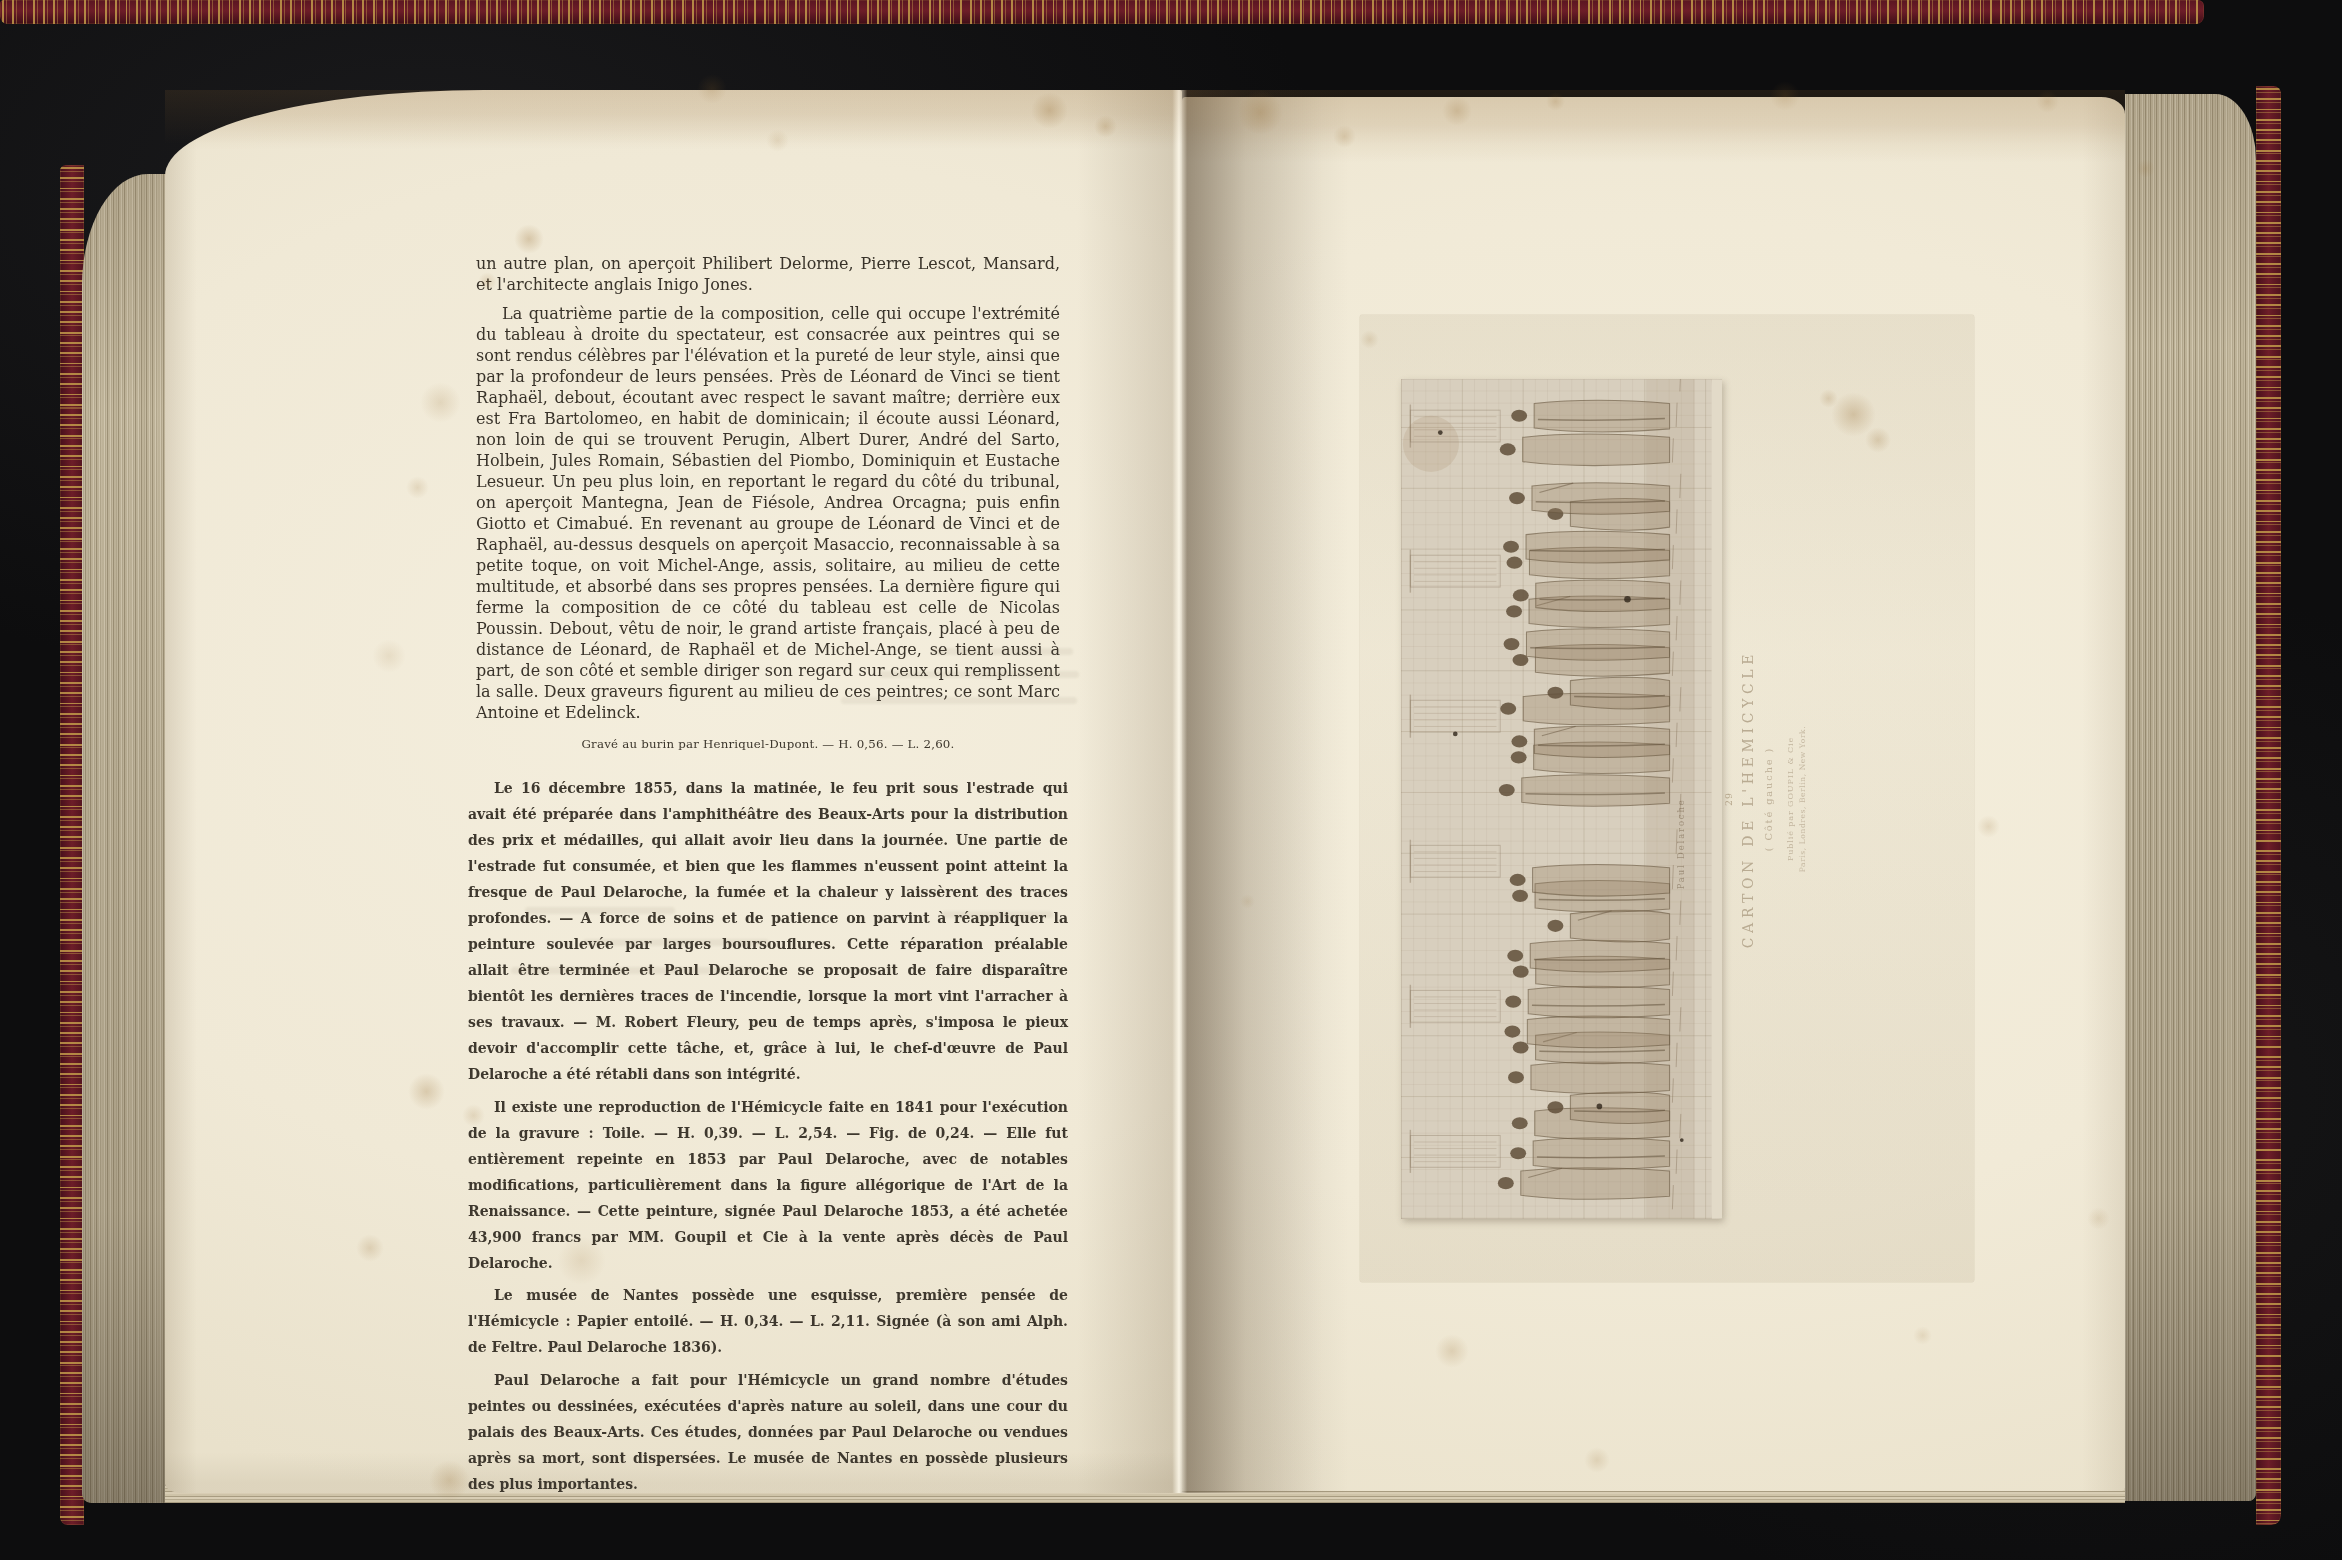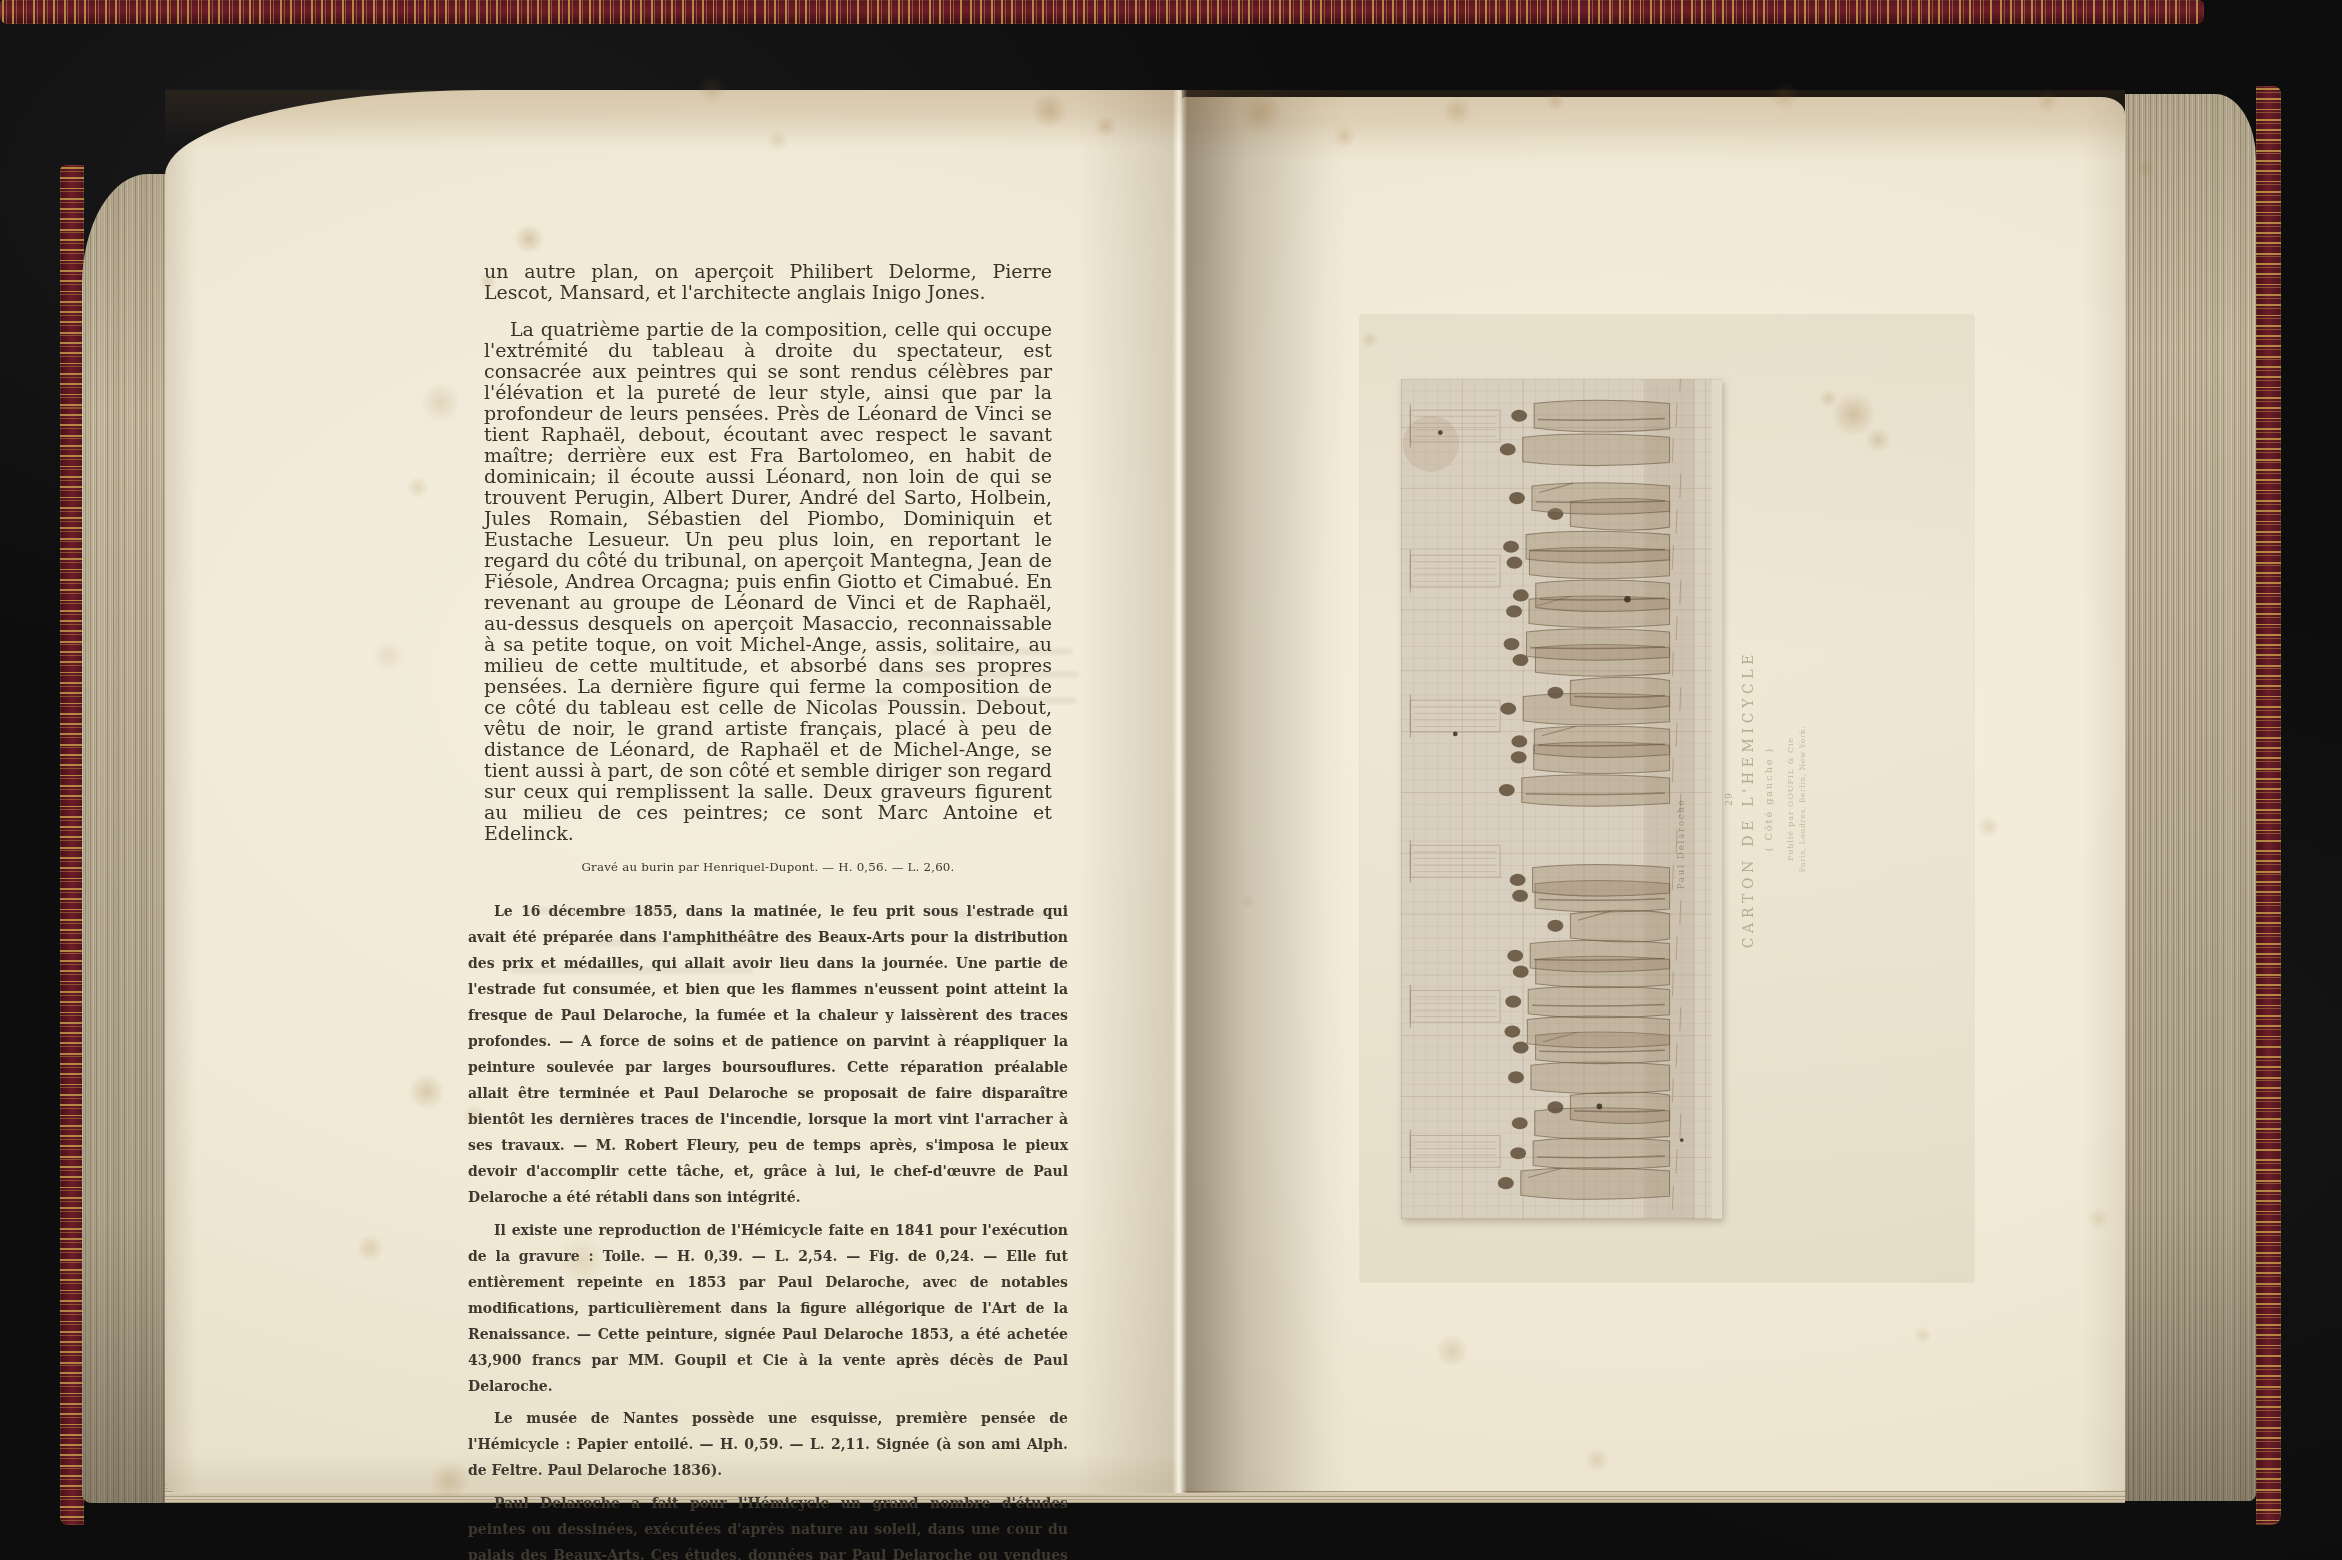--- a/index.html
+++ b/index.html
@@ -46,21 +46,21 @@
       linear-gradient(180deg, rgba(146,106,56,.13) 0 28px, rgba(146,106,56,0) 66px),
       radial-gradient(1218px 843px at 48% 45%, #f4eedc 0%, #f1ead7 60%, #ebe3cd 100%);}
   .gutter-shadow{position:absolute;left:1077px;top:90px;width:272px;height:1403px;pointer-events:none;background:
     linear-gradient(90deg, rgba(110,90,62,0) 0%, rgba(110,90,62,.20) 35%,
       rgba(252,247,233,.85) 37.5%, rgba(70,55,38,.40) 40.5%,
       rgba(70,55,38,.14) 62%, rgba(70,55,38,0) 100%);}
   .top-stain{position:absolute;left:165px;top:90px;width:1960px;height:54px;pointer-events:none;background:
     linear-gradient(180deg, rgba(150,108,55,.15), rgba(150,108,55,0));}
   
   .textblock{position:absolute;left:468px;top:245px;width:600px;color:#39332a;}
-  .bp{margin:16px;font-size:19px;line-height:21px;text-align:justify;}
+  .bp{margin:8px;font-size:16px;line-height:21px;text-align:justify;}
   .bp.indent{text-indent:26px;}
   .engr-caption{margin:14px 0 24px;font-size:11.8px;text-align:center;letter-spacing:0.2px;color:#3d372d;}
   .note{margin:0 0 6.6px;font-size:14px;line-height:26px;text-align:justify;text-indent:26px;color:#3e382e;font-weight:bold;}
   .ghost{position:absolute;height:6.6px;border-radius:3.7px;background:rgba(125,115,92,.09);filter:blur(1.1px);}
   
   .plate-leaf{position:absolute;left:1360px;top:315px;width:614px;height:967px;border-radius:1.9px;background:
     linear-gradient(180deg, rgba(172,158,128,.15), rgba(172,158,128,.07) 35%, rgba(172,158,128,.17));
     box-shadow:0 0 0 0.5px rgba(150,135,105,.18);}
   .print{position:absolute;left:1401px;top:379px;width:321px;height:840px;background:#d8cfbe;
     box-shadow:1.9px 2.8px 6.6px rgba(90,75,55,.30), inset 2.8px 0 6.6px rgba(100,80,55,.22),
@@ -91,21 +91,21 @@
   <div class="page page-right"></div>
   <div class="gutter-shadow"></div>
   <div class="top-stain"></div>
 
   <div class="textblock">
     <p class="bp">un autre plan, on aperçoit Philibert Delorme, Pierre Lescot, Mansard, et l'architecte anglais Inigo Jones.</p>
     <p class="bp indent">La quatrième partie de la composition, celle qui occupe l'extrémité du tableau à droite du spectateur, est consacrée aux peintres qui se sont rendus célèbres par l'élévation et la pureté de leur style, ainsi que par la profondeur de leurs pensées. Près de Léonard de Vinci se tient Raphaël, debout, écoutant avec respect le savant maître; derrière eux est Fra Bartolomeo, en habit de dominicain; il écoute aussi Léonard, non loin de qui se trouvent Perugin, Albert Durer, André del Sarto, Holbein, Jules Romain, Sébastien del Piombo, Dominiquin et Eustache Lesueur. Un peu plus loin, en reportant le regard du côté du tribunal, on aperçoit Mantegna, Jean de Fiésole, Andrea Orcagna; puis enfin Giotto et Cimabué. En revenant au groupe de Léonard de Vinci et de Raphaël, au-dessus desquels on aperçoit Masaccio, reconnaissable à sa petite toque, on voit Michel-Ange, assis, solitaire, au milieu de cette multitude, et absorbé dans ses propres pensées. La dernière figure qui ferme la composition de ce côté du tableau est celle de Nicolas Poussin. Debout, vêtu de noir, le grand artiste français, placé à peu de distance de Léonard, de Raphaël et de Michel-Ange, se tient aussi à part, de son côté et semble diriger son regard sur ceux qui remplissent la salle. Deux graveurs figurent au milieu de ces peintres; ce sont Marc Antoine et Edelinck.</p>
     <p class="engr-caption">Gravé au burin par Henriquel-Dupont. — H. 0,56. — L. 2,60.</p>
     <p class="note">Le 16 décembre 1855, dans la matinée, le feu prit sous l'estrade qui avait été préparée dans l'amphithéâtre des Beaux-Arts pour la distribution des prix et médailles, qui allait avoir lieu dans la journée. Une partie de l'estrade fut consumée, et bien que les flammes n'eussent point atteint la fresque de Paul Delaroche, la fumée et la chaleur y laissèrent des traces profondes. — A force de soins et de patience on parvint à réappliquer la peinture soulevée par larges boursouflures. Cette réparation préalable allait être terminée et Paul Delaroche se proposait de faire disparaître bientôt les dernières traces de l'incendie, lorsque la mort vint l'arracher à ses travaux. — M. Robert Fleury, peu de temps après, s'imposa le pieux devoir d'accomplir cette tâche, et, grâce à lui, le chef-d'œuvre de Paul Delaroche a été rétabli dans son intégrité.</p>
     <p class="note">Il existe une reproduction de l'Hémicycle faite en 1841 pour l'exécution de la gravure : Toile. — H. 0,39. — L. 2,54. — Fig. de 0,24. — Elle fut entièrement repeinte en 1853 par Paul Delaroche, avec de notables modifications, particulièrement dans la figure allégorique de l'Art de la Renaissance. — Cette peinture, signée Paul Delaroche 1853, a été achetée 43,900 francs par MM. Goupil et Cie à la vente après décès de Paul Delaroche.</p>
-    <p class="note">Le musée de Nantes possède une esquisse, première pensée de l'Hémicycle : Papier entoilé. — H. 0,59. — L. 2,11. Signée (à son ami Alph. de Feltre. Paul Delaroche 1836).</p>
+    <p class="note">Le musée de Nantes possède une esquisse, première pensée de l'Hémicycle : Papier entoilé. — H. 0,34. — L. 2,11. Signée (à son ami Alph. de Feltre. Paul Delaroche 1836).</p>
     <p class="note">Paul Delaroche a fait pour l'Hémicycle un grand nombre d'études peintes ou dessinées, exécutées d'après nature au soleil, dans une cour du palais des Beaux-Arts. Ces études, données par Paul Delaroche ou vendues après sa mort, sont dispersées. Le musée de Nantes en possède plusieurs des plus importantes.</p>
   </div>
 
   <div class="plate-leaf"></div>
 
   <div class="print">
     <svg width="321" height="840" viewBox="0 0 343 897">
       <defs>
         <pattern id="grid" width="13" height="13" patternUnits="userSpaceOnUse">
           <path d="M13 0H0V13" fill="none" stroke="rgba(128,108,82,0.28)" stroke-width="0.6"></path>

